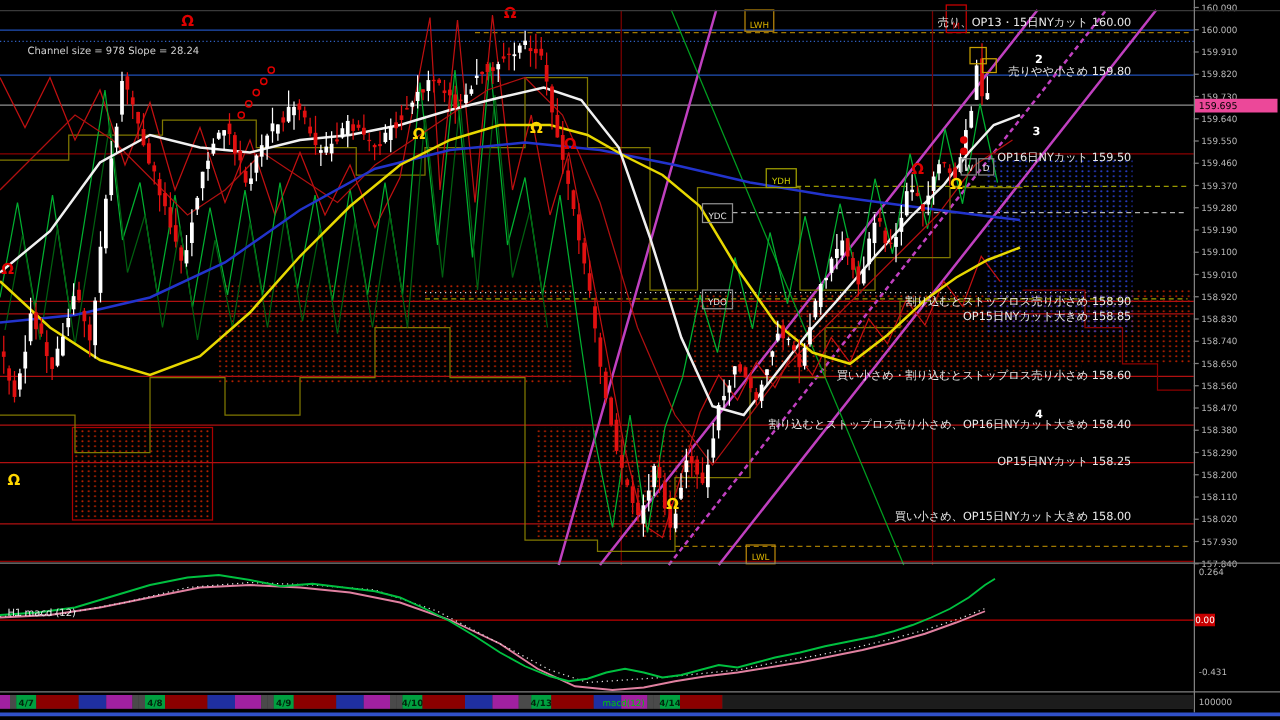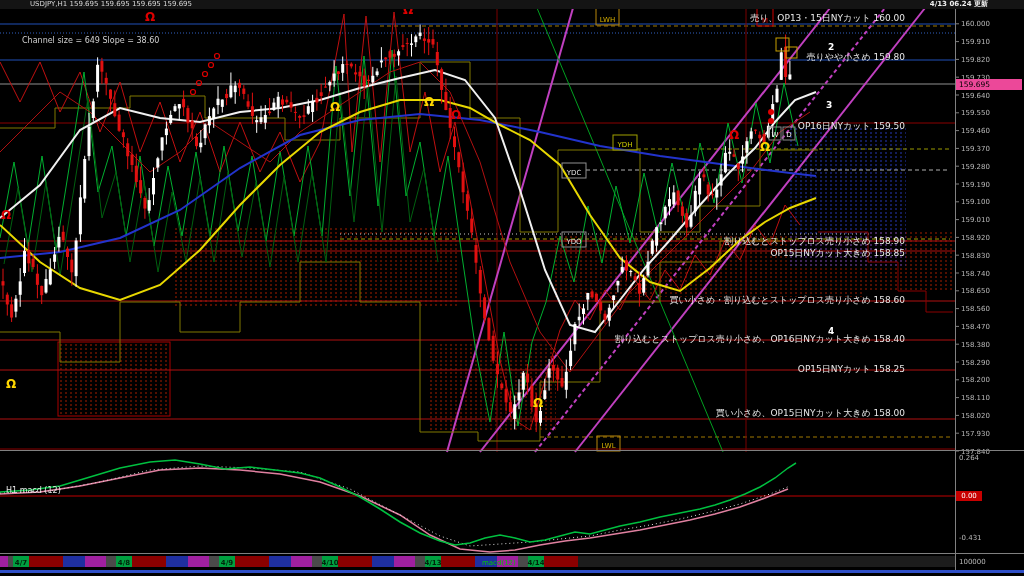--- a/index.html
+++ b/index.html
@@ -8,21 +8,21 @@
   .abs{position:absolute;}
   #topbar{left:0;top:0;width:1024px;height:9px;background:#141414;color:#d8d8d8;
           font-size:7px;line-height:9px;white-space:nowrap;}
   #symbol-info{left:30px;top:0;}
   #update-time{right:36px;top:0;color:#f0f0f0;font-weight:bold;}
   #channel-info{left:22px;top:36px;color:#d0d0d0;font-size:8px;}
   #watermark{left:33px;top:42px;color:#ffffff;font-size:34px;letter-spacing:2px;}
   #macd-label{left:6px;top:452px;color:#e8e8e8;font-size:8px;margin-top:34px;}
   #price-tag{left:956px;top:79px;width:66px;height:11px;background:#ec4899;color:#000;
              font-size:7.5px;line-height:11px;padding-left:3px;box-sizing:border-box;}
-  #macd-zero-tag{left:956px;top:491px;width:26px;height:10px;background:#c80000;color:#fff;
+  #macd-zero-tag{left:956px;top:491px;width:16px;height:10px;background:#c80000;color:#fff;
              font-size:7px;line-height:10px;text-align:center;}
   svg{position:absolute;left:0;top:0;}
   text{font-family:"DejaVu Sans",sans-serif;}
 </style>
 </head>
 <body>
 
 <div id="screen">
   <svg id="chart-svg" width="1024" height="576" viewBox="0 0 1024 576">
     <defs>
@@ -598,22 +598,18 @@
         <rect x="523" y="556" width="5" height="11" fill="#4a4a4a"></rect>
         <rect x="528" y="556" width="16" height="11" fill="#00a040"></rect>
         <text x="536" y="564.5" fill="#00240c" font-size="7" font-weight="bold" text-anchor="middle">4/14</text>
         <rect x="544" y="556" width="34" height="11" fill="#8b0000"></rect>
         <rect x="578" y="556" width="377" height="11" fill="#1c1c1c"></rect>
         <text x="482" y="565" fill="#00cc00" font-size="7">macd(12)</text>
         <rect x="0" y="570" width="1024" height="3" fill="#3050c8"></rect>
       </g>
   </svg>
 
-  <div class="abs" id="topbar">
-    <span class="abs" id="symbol-info">USDJPY,H1  159.695 159.695 159.695 159.695</span>
-    <span class="abs" id="update-time">4/13 06.24 更新</span>
-  </div>
 
-  <div class="abs" id="channel-info">Channel size = 649 Slope = 38.60</div>
+  <div class="abs" id="channel-info">Channel size = 978 Slope = 28.24</div>
   <div class="abs" id="macd-label">H1  macd (12)</div>
   <div class="abs" id="price-tag">159.695</div>
   <div class="abs" id="macd-zero-tag">0.00</div>
 </div>
 
 </body></html>

